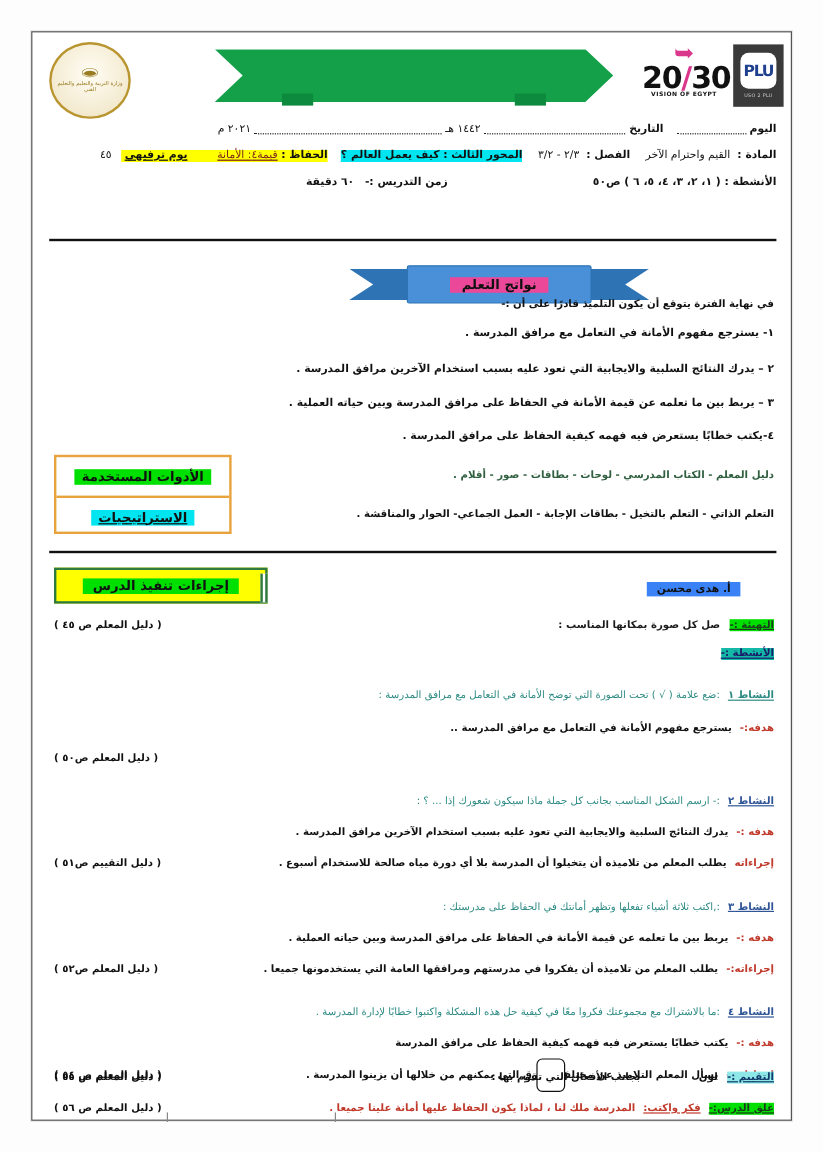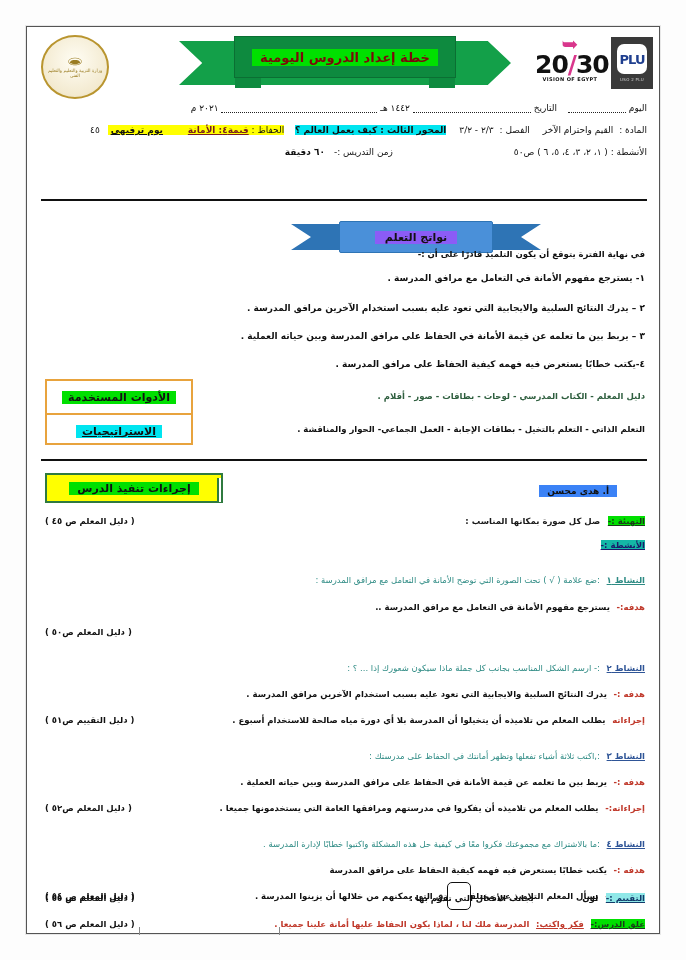--- a/index.html
+++ b/index.html
@@ -190,21 +190,21 @@
     width: 634px;
     font-size: 9px;
     color: #111;
   }
   .info-row {
     position: relative;
     height: 22px;
     padding: 0 14px 0 14px;
     white-space: nowrap;
   }
-  .lbl { font-weight: normal; }
+  .lbl { font-weight: bold; }
   .dots {
     display: inline-block;
     border-bottom: 1.5px dotted #222;
     height: 8px;
     vertical-align: middle;
   }
   .hl-yellow { background: #ffff00; }
   .hl-cyan   { background: #00e5f0; }
   .hl-green  { background: #00e000; }
   .u { text-decoration: underline; }
@@ -241,21 +241,21 @@
     height: 32px;
     background: #4a90d9;
     border: 1px solid #2e74b5;
     border-radius: 2px;
     display: flex;
     align-items: center;
     justify-content: center;
     box-sizing: border-box;
   }
   .ribbon-blue .plate-inner {
-    background: #8b5cf6;
+    background: #ec4899;
     padding: 0 10px;
     font-size: 11px;
     font-weight: bold;
     color: #111;
   }
 
   .outcomes-intro {
     position: absolute;
     right: 14px;
     top: 222px;
@@ -417,23 +417,20 @@
       <div class="logo-2030">
         <div class="swoosh">➥</div>
         <div class="num"><span>20</span><span class="slash">/</span><span>30</span></div>
         <div class="cap">VISION OF EGYPT</div>
       </div>
 
       <div class="ribbon-green">
         <div class="band2"></div>
         <div class="tail-l"></div>
         <div class="tail-r"></div>
-        <div class="plate">
-          <span class="plate-inner">خطة إعداد الدروس اليومية</span>
-        </div>
       </div>
 
       <div class="logo-ministry">
         <div class="eagle">🕳</div>
         <div class="mtxt">وزارة التربية والتعليم والتعليم الفني</div>
       </div>
     </div>
 
     <div class="info">
 
@@ -448,21 +445,21 @@
       </div>
 
       <div class="info-row">
         <span class="lbl">المادة :</span>
         <span style="margin-right:3px">القيم واحترام الآخر</span>
         <span class="lbl" style="margin-right:10px">الفصل :</span>
         <span style="margin-right:3px">٢/٣ - ٣/٢</span>
         <span class="hl-cyan" style="margin-right:10px;font-weight:bold">المحور الثالث : كيف يعمل العالم ؟</span>
         <span class="hl-yellow" style="margin-right:8px">
           <span class="lbl">الحفاظ :</span>
-          <span class="u" style="font-weight:bold;color:#7a1f1f">قيمة٤: الأمانة</span>
+          <span class="u" style="font-weight:normal;color:#7a1f1f">قيمة٤: الأمانة</span>
           <span class="u" style="font-weight:bold;margin-right:22px">يوم ترفيهي</span>
         </span>
         <span style="margin-right:8px">٤٥</span>
       </div>
 
       <div class="info-row">
         <span class="lbl">الأنشطة : ( ١، ٢، ٣، ٤، ٥، ٦ ) ص٥٠</span>
         <span class="lbl" style="margin-right:118px">زمن التدريس :-</span>
         <span style="margin-right:6px;font-weight:bold">٦٠ دقيقة</span>
       </div>

